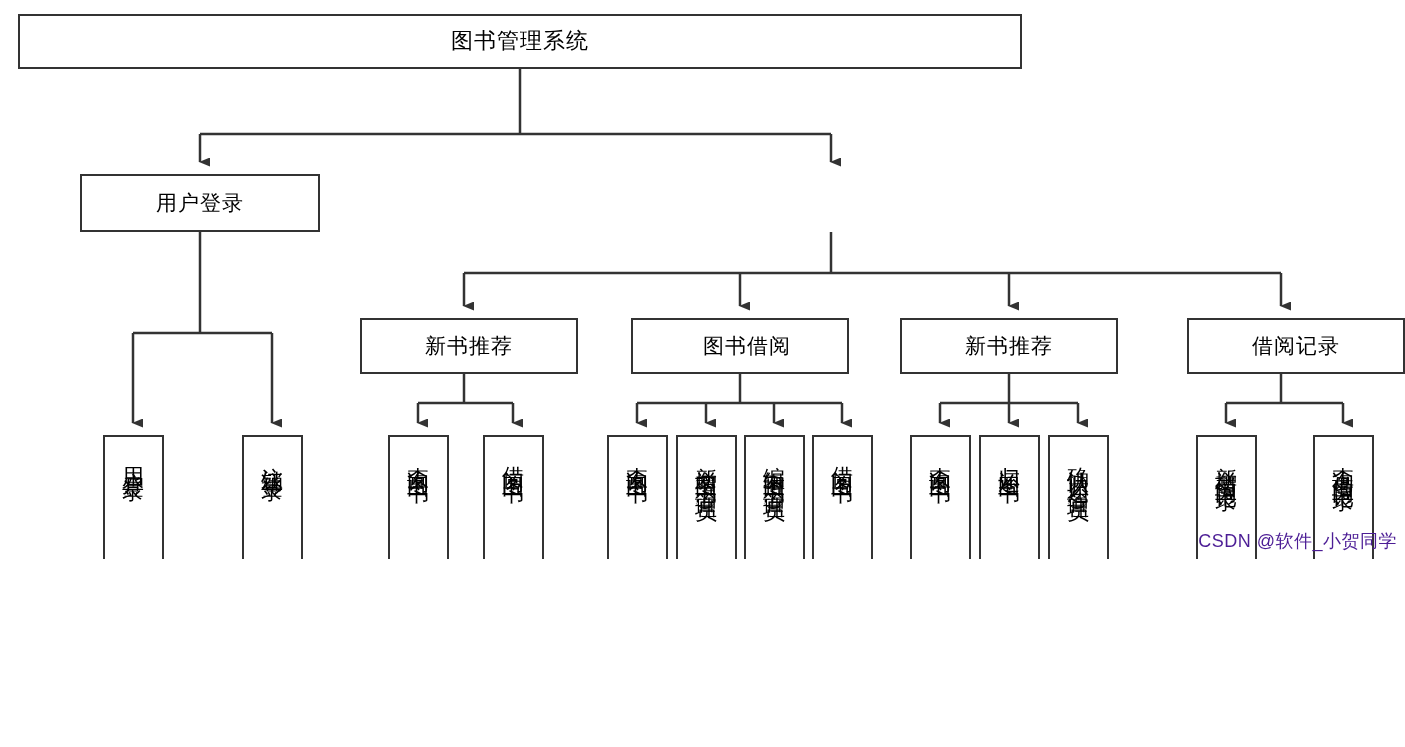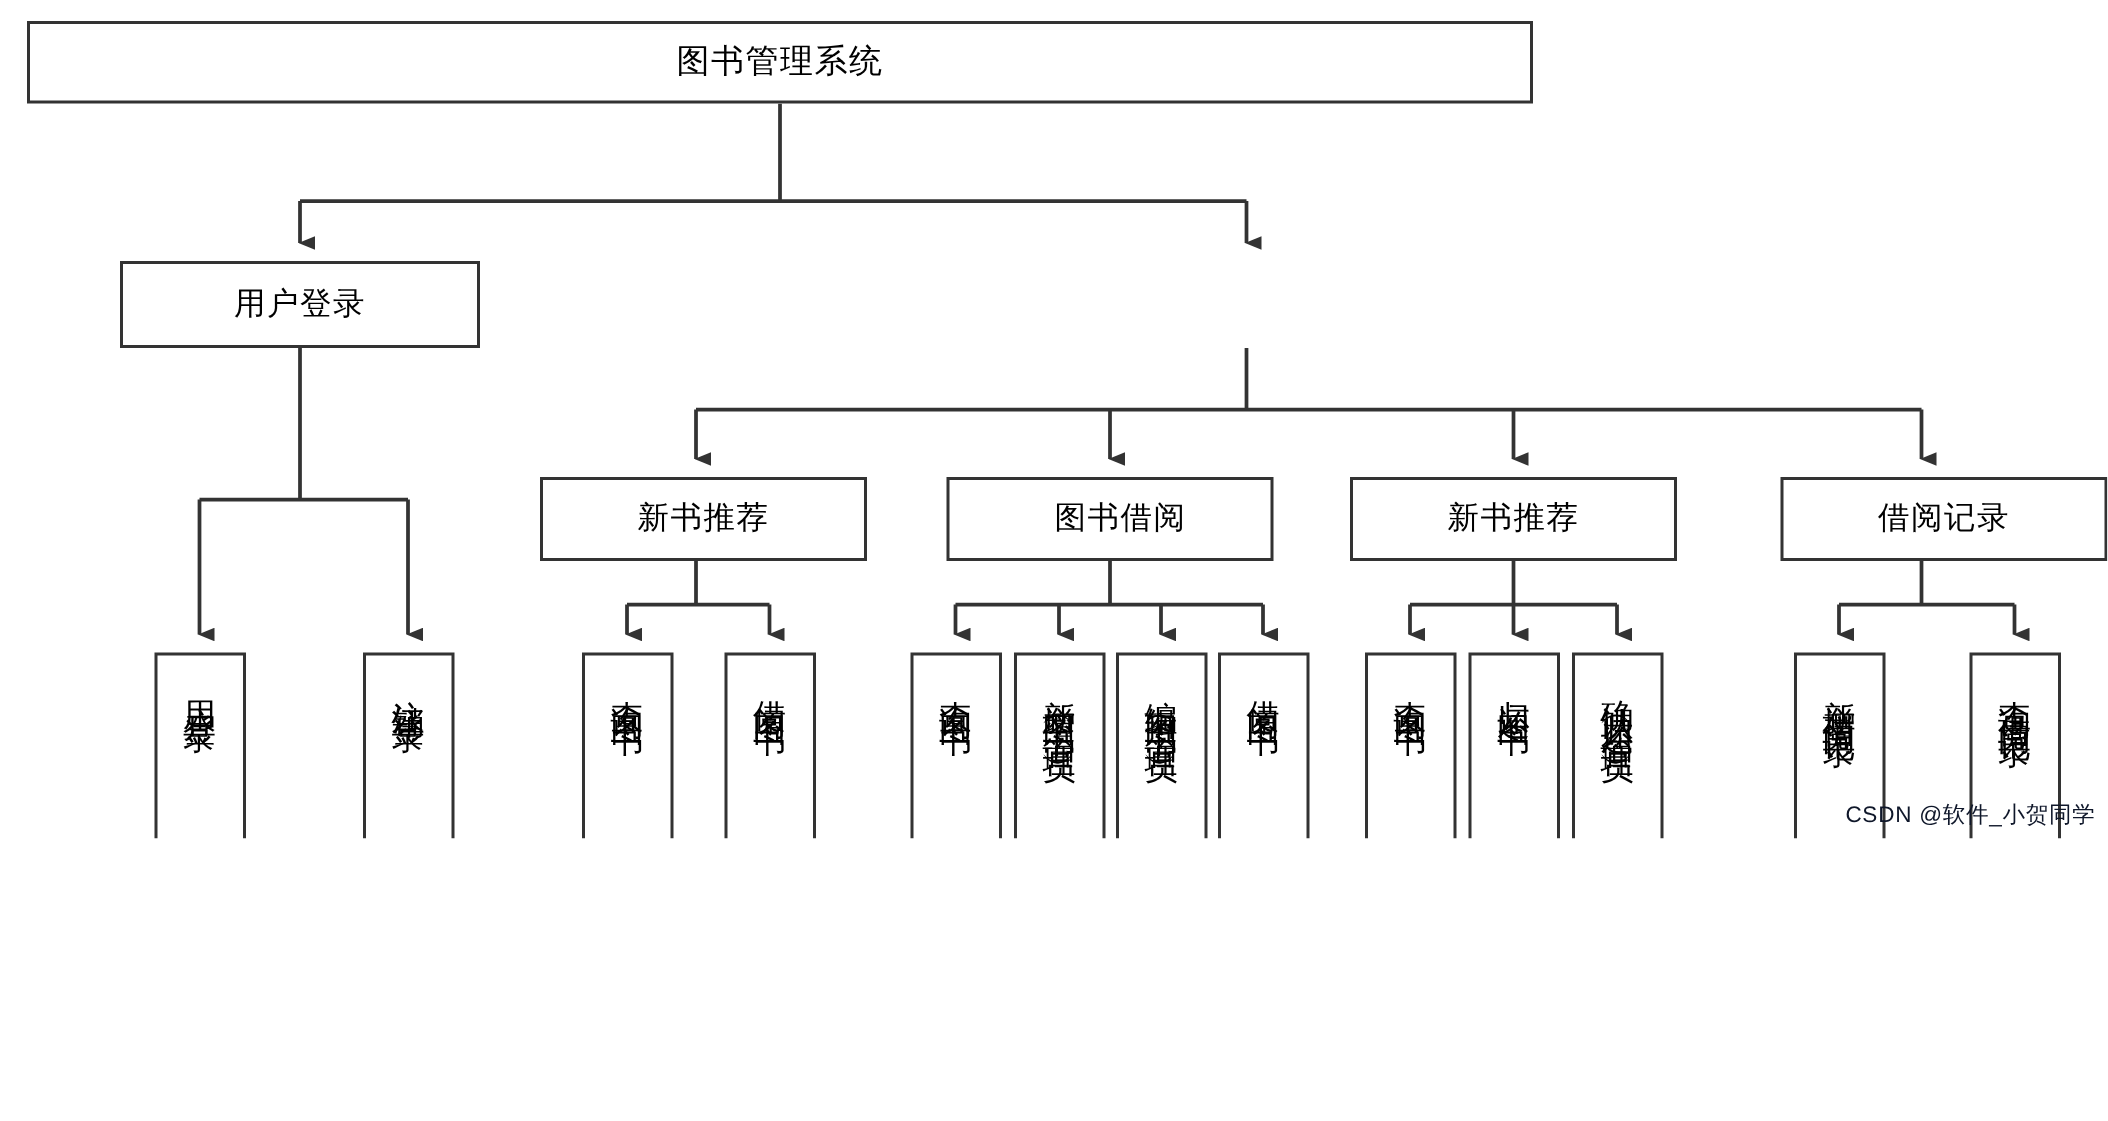--- a/index.html
+++ b/index.html
@@ -56,22 +56,22 @@
     font-size: 22px;
     letter-spacing: 5px;
     line-height: 1.05;
     text-align: left;
     white-space: nowrap;
   }
   #watermark {
     position: absolute;
     right: 8px;
     bottom: 6px;
-    font-size: 15px;
-    color: #0f172a;
+    font-size: 18px;
+    color: #4c1d95;
     letter-spacing: 0.5px;
     white-space: nowrap;
   }
 </style>
 </head>
 <body>
 
 <div id="diagram-root">
 
   <svg id="edges" viewBox="0 0 1405 747" xmlns="http://www.w3.org/2000/svg">

